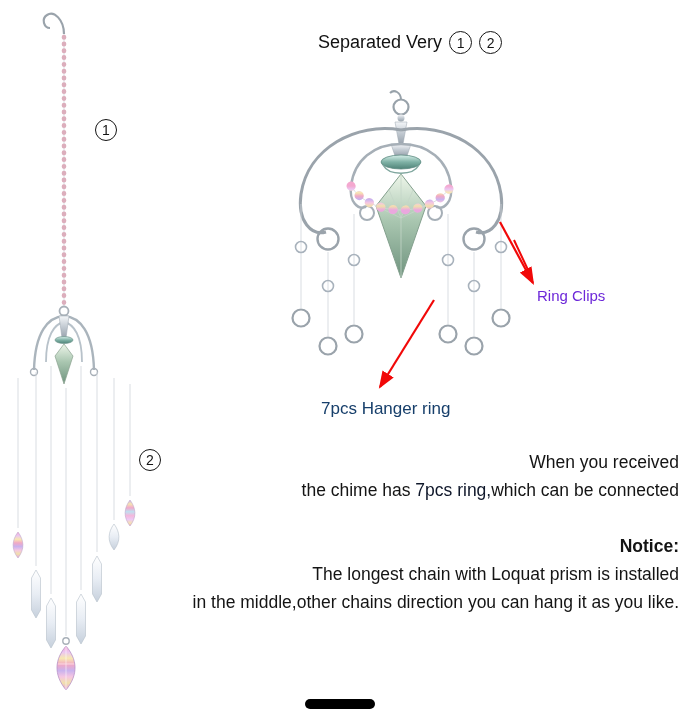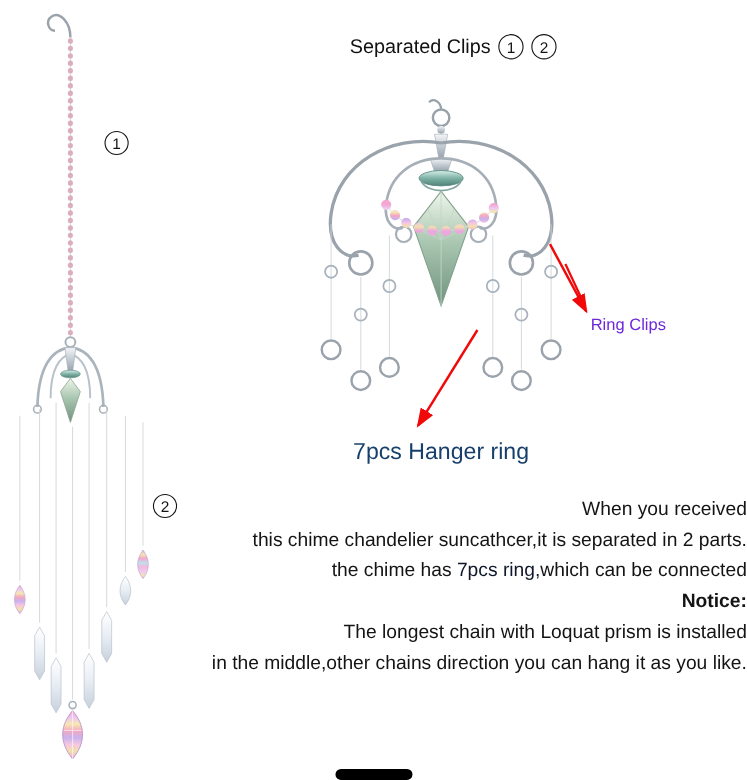--- a/index.html
+++ b/index.html
@@ -12,28 +12,28 @@
     width:22px;height:22px;border:1.7px solid #141414;border-radius:50%;
     display:flex;align-items:center;justify-content:center;
     font-size:14px;line-height:1;color:#141414;box-sizing:border-box;background:#fff;
   }
   .title-row{
     left:318px;top:31px;display:flex;align-items:center;gap:7px;
     font-size:18px;color:#111;
   }
   .title-row .badge{width:23px;height:23px;}
   .label-ringclips{left:537px;top:287px;font-size:15px;color:#6d28d9;white-space:nowrap;}
-  .label-hanger{left:321px;top:399px;font-size:21px;color:#173f6b;white-space:nowrap;}
+  .label-hanger{left:321px;top:399px;font-size:17px;color:#173f6b;white-space:nowrap;}
   .desc{
     left:136px;top:448px;width:543px;text-align:right;
     font-size:17.5px;line-height:28px;color:#141414;
   }
   .desc div{white-space:nowrap;}
   .red{color:#0f172a;margin-top:48px;}
-  .notice{font-weight:bold;}
+  .notice{font-weight:bold;margin-top:28px;}
   .home-bar{left:305px;top:699px;width:70px;height:10px;background:#000;border-radius:5px;}
   svg{display:block;}
 </style>
 </head>
 <body>
 
 <svg class="abs" style="left:0;top:0" width="180" height="709" viewBox="0 0 180 709">
   <defs>
     <linearGradient id="irid" x1="0" y1="0" x2="0" y2="1">
       <stop offset="0" stop-color="#f4a8cf"></stop>
@@ -189,33 +189,32 @@
     <marker id="ah" markerWidth="8" markerHeight="6" refX="7" refY="3" orient="auto">
       <path d="M0,0 L8,3 L0,6 Z" fill="#f10808"></path>
     </marker>
   </defs>
   <path d="M500,222 L533,283" stroke="#f10808" stroke-width="2.2" marker-end="url(#ah)"></path>
   <path d="M514,240 L529,272" stroke="#f10808" stroke-width="2"></path>
   <path d="M434,300 L380,387" stroke="#f10808" stroke-width="2.2" marker-end="url(#ah)"></path>
 </svg>
 
 <div class="abs title-row">
-  <span>Separated Clips</span>
+  <span>Separated Very</span>
   <span class="badge">1</span>
   <span class="badge">2</span>
 </div>
 
 <div class="abs badge" style="left:95px;top:119px">1</div>
 <div class="abs badge" style="left:139px;top:449px">2</div>
 
 <div class="abs label-ringclips">Ring Clips</div>
 <div class="abs label-hanger">7pcs Hanger ring</div>
 
 <div class="abs desc">
   <div>When you received</div>
-  <div>this chime chandelier suncathcer,it is separated in 2 parts.</div>
   <div><span>the chime has </span><span class="red">7pcs ring,</span><span>which can be connected</span></div>
   <div class="notice">Notice:</div>
   <div>The longest chain with Loquat prism is installed</div>
   <div>in the middle,other chains direction you can hang it as you like.</div>
 </div>
 
 <div class="abs home-bar"></div>
 
 </body></html>

